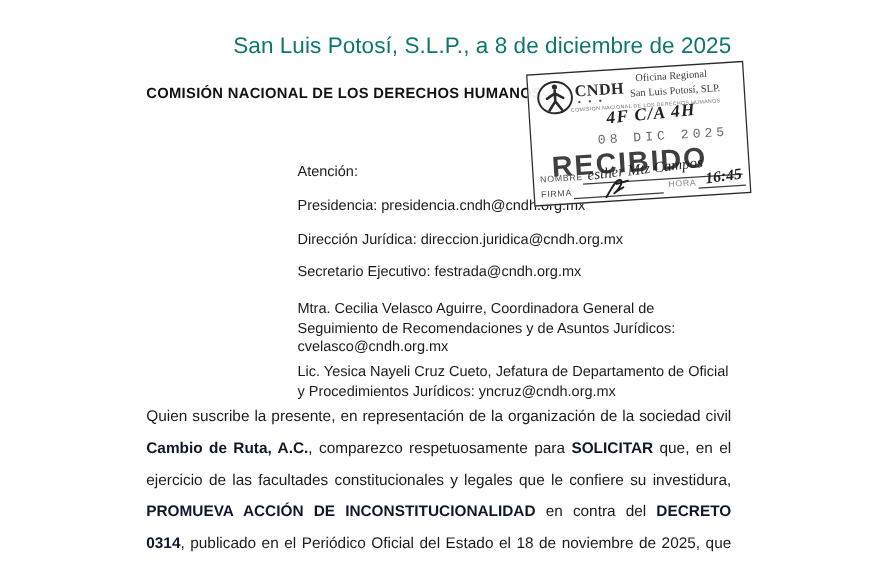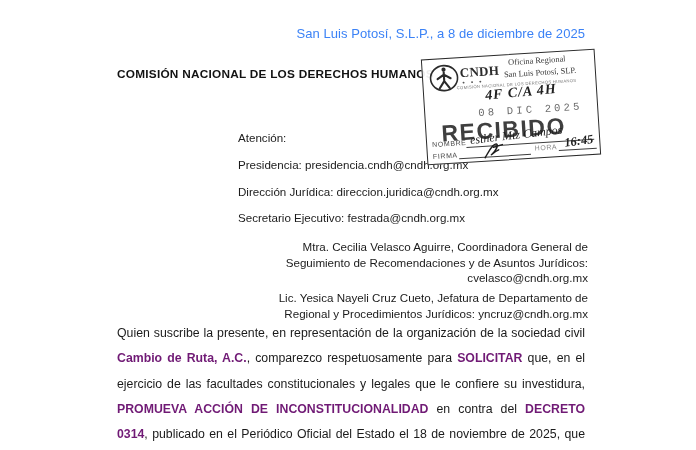--- a/index.html
+++ b/index.html
@@ -19,23 +19,23 @@
     overflow: hidden;
   }
 
   
   .date-line {
     position: absolute;
     left: 110px;
     top: 26px;
     width: 475px;
     text-align: right;
-    font-size: 13px;
+    font-size: 18px;
     letter-spacing: 0.05px;
-    color: #3b82f6;
+    color: #0f766e;
     white-space: nowrap;
   }
 
   
   .addressee {
     position: absolute;
     left: 117px;
     top: 69px;
     width: 340px;
   }
@@ -61,35 +61,34 @@
     font-size: 11.6px;
     color: #1b1b1b;
     line-height: 1.0;
     margin-bottom: 15.2px;
     white-space: nowrap;
   }
   .attention .arow.wrap {
     white-space: normal;
     line-height: 1.35;
     margin-bottom: 4px;
-    text-align: right;
   }
 
   
   .body-par {
     position: absolute;
     left: 117px;
     top: 321px;
     width: 468px;
     font-size: 12.3px;
     line-height: 2.06;
     text-align: justify;
     color: #1b1b1b;
   }
-  .body-par b { font-weight: bold; color: #701a75; }
+  .body-par b { font-weight: bold; color: #0f172a; }
 
   
   .stamp {
     position: absolute;
     left: 424px;
     top: 54px;
     width: 174px;
     height: 106px;
     transform: rotate(-3.6deg);
     transform-origin: center center;
@@ -291,21 +290,21 @@
   <div class="addressee">
     <div class="line">COMISIÓN NACIONAL DE LOS DERECHOS HUMANOS</div>
   </div>
 
   <div class="attention">
     <div class="arow">Atención:</div>
     <div class="arow">Presidencia: presidencia.cndh@cndh.org.mx</div>
     <div class="arow">Dirección Jurídica: direccion.juridica@cndh.org.mx</div>
     <div class="arow">Secretario Ejecutivo: festrada@cndh.org.mx</div>
     <div class="arow wrap">Mtra. Cecilia Velasco Aguirre, Coordinadora General de Seguimiento de Recomendaciones y de Asuntos Jurídicos: cvelasco@cndh.org.mx</div>
-    <div class="arow wrap">Lic. Yesica Nayeli Cruz Cueto, Jefatura de Departamento de Regional y Procedimientos Jurídicos: yncruz@cndh.org.mx</div>
+    <div class="arow wrap">Lic. Yesica Nayeli Cruz Cueto, Jefatura de Departamento de Oficial y Procedimientos Jurídicos: yncruz@cndh.org.mx</div>
   </div>
 
   <div class="body-par"><span>Quien suscribe la presente, en representación de la organización de la sociedad civil </span><b>Cambio de Ruta, A.C.</b><span>, comparezco respetuosamente para </span><b>SOLICITAR</b><span> que, en el ejercicio de las facultades constitucionales y legales que le confiere su investidura, </span><b>PROMUEVA ACCIÓN DE INCONSTITUCIONALIDAD</b><span> en contra del </span><b>DECRETO 0314</b><span>, publicado en el Periódico Oficial del Estado el 18 de noviembre de 2025, que reforma el Código Penal del Estado de San Luis Potosí para tipificar delitos relacionados con el uso de inteligencia artificial. (Se</span></div>
 
   <div class="stamp">
     <div class="stamp-box"></div>
     <div class="stamp-inner">
 
       <svg class="cndh-logo" viewBox="0 0 30 28">
         <ellipse cx="15" cy="14" rx="13.5" ry="12.5" fill="none" stroke="#2b2b2b" stroke-width="1.6"></ellipse>

